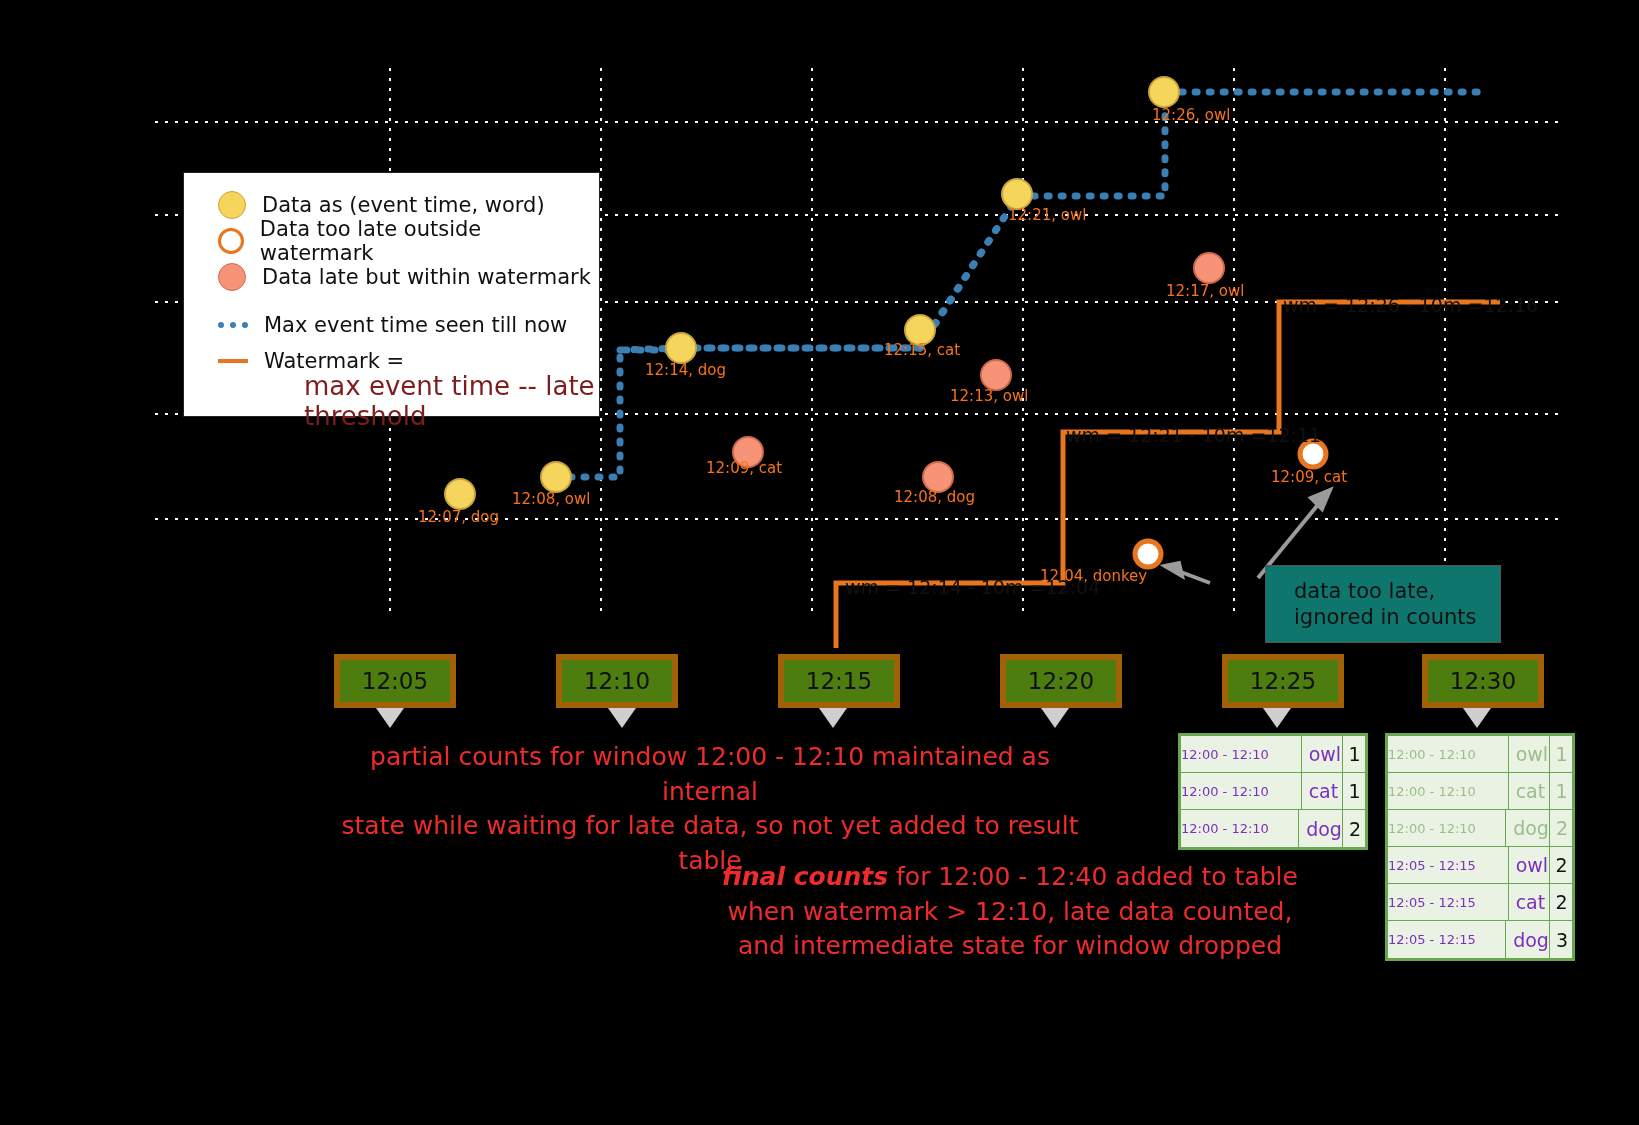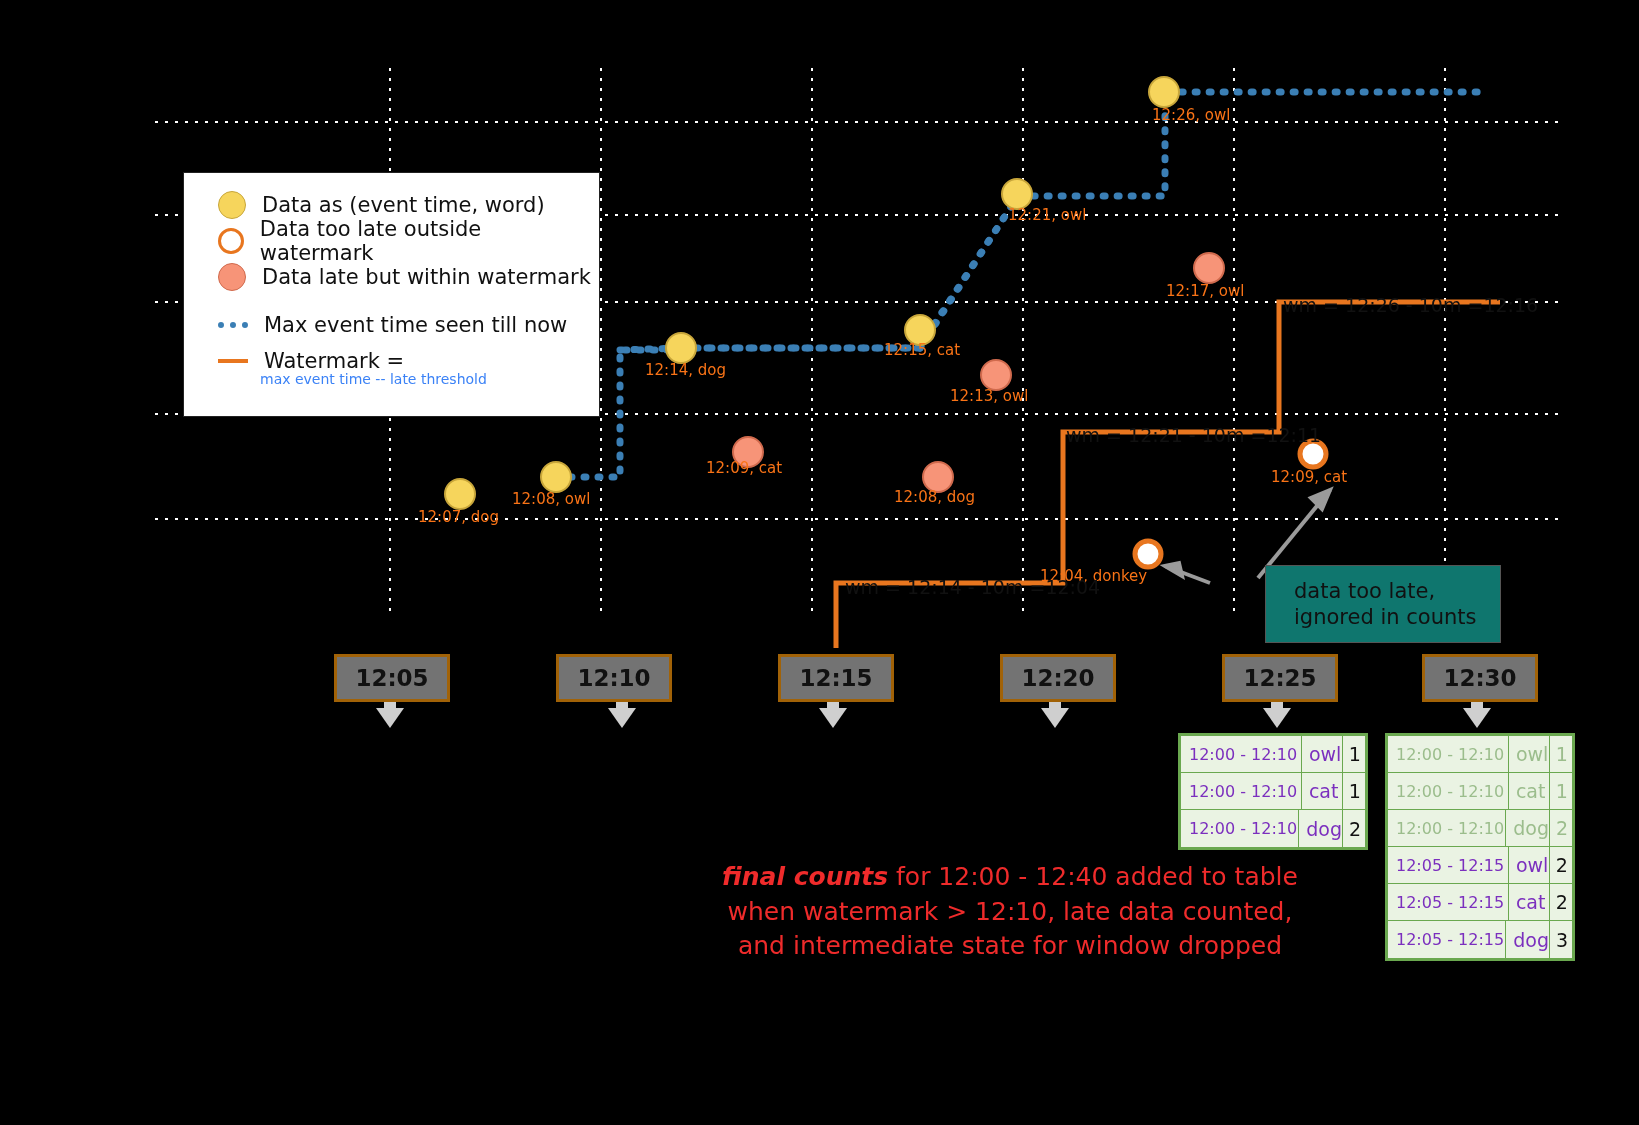--- a/index.html
+++ b/index.html
@@ -13,47 +13,47 @@
           background:#fff;border:1px solid #222;box-sizing:border-box;
           padding:14px 0 0 0;}
   .legend-row{display:flex;align-items:center;height:36px;padding-left:34px;}
   .legend-row .lbl{font-size:21px;color:#111;margin-left:16px;}
   .dot-y{width:26px;height:26px;border-radius:50%;background:#f6d55c;border:1px solid #c8a63a;}
   .dot-s{width:26px;height:26px;border-radius:50%;background:#f79478;border:1px solid #d06a4d;}
   .dot-o{width:26px;height:26px;border-radius:50%;background:#fff;border:3px solid #e8761f;box-sizing:border-box;}
   .line-b{width:30px;height:0;border-top:6px dotted #3b7fb5;}
   .line-o{width:30px;height:0;border-top:4px solid #e8761f;}
   .legend-sep{height:12px;}
-  .legend-wm2{padding-left:76px;font-size:14px;color:#3b82f6;margin-top:-8px;}
+  .legend-wm2{padding-left:120px;font-size:26px;color:#7f1d1d;margin-top:-8px;}
 
   
   .plabel{position:absolute;font-size:15px;color:#f97316;white-space:nowrap;}
   .wmlabel{position:absolute;font-size:19px;color:#111;white-space:nowrap;background:transparent;}
 
   
-  .tchip{position:absolute;width:110px;height:42px;background:#737373;border:3px solid #a16207;
-         display:flex;align-items:center;justify-content:center;font-size:23px;color:#111;font-weight:bold;}
+  .tchip{position:absolute;width:110px;height:42px;background:#4d7c0f;border:6px solid #a16207;
+         display:flex;align-items:center;justify-content:center;font-size:23px;color:#111;}
 
   
   .callout{position:absolute;left:1265px;top:565px;width:236px;height:78px;background:#0f766e;
            border:1px solid #555;display:flex;flex-direction:column;justify-content:center;
            padding-left:28px;box-sizing:border-box;font-size:21px;color:#111;line-height:1.25;}
 
   
   .red{position:absolute;color:#ef2b2b;font-size:25px;text-align:center;line-height:1.38;}
   .red .ital{font-style:italic;font-weight:bold;}
 
   
   .rtable{position:absolute;border:3px solid #6aa84f;background:#eaf3e3;box-sizing:border-box;}
   .rrow{display:flex;height:37px;align-items:stretch;}
   .rrow .c{display:flex;align-items:center;border-right:1px solid #6aa84f;
            border-bottom:1px solid #6aa84f;box-sizing:border-box;}
   .rrow:last-child .c{border-bottom:none;}
   .rrow .c:last-child{border-right:none;}
-  .c-win{width:132px;padding-left:8px;font-size:16px;color:#7b2fbe;}
+  .c-win{width:132px;font-size:13px;color:#7b2fbe;}
   .c-word{width:44px;padding-left:7px;font-size:19px;color:#7b2fbe;}
   .c-cnt{width:24px;padding-left:6px;font-size:19px;color:#111;}
   .faded .c-win,.faded .c-word{color:#9bbd8c;}
   .faded .c-cnt{color:#9bbd8c;}
 </style>
 </head>
 <body>
 
 <div class="stage">
 
@@ -190,20 +190,24 @@
   <div class="tchip" style="left:778px;top:654px">12:15</div>
   <div class="tchip" style="left:1000px;top:654px">12:20</div>
   <div class="tchip" style="left:1222px;top:654px">12:25</div>
   <div class="tchip" style="left:1422px;top:654px">12:30</div>
 
   <div class="callout">
     <div>data too late,</div>
     <div>ignored in counts</div>
   </div>
 
+  <div class="red" style="left:330px;top:740px;width:760px">
+    <div>partial counts for window 12:00 - 12:10 maintained as internal</div>
+    <div>state while waiting for late data, so not yet added  to result table</div>
+  </div>
 
   <div class="red" style="left:700px;top:860px;width:620px">
     <div>
       <span class="ital">final counts</span><span> for 12:00 - 12:40 added to table</span>
     </div>
     <div>when watermark &gt; 12:10, late data counted,</div>
     <div>and intermediate state for window dropped</div>
   </div>
 
   <div class="rtable" style="left:1178px;top:733px;width:190px">

